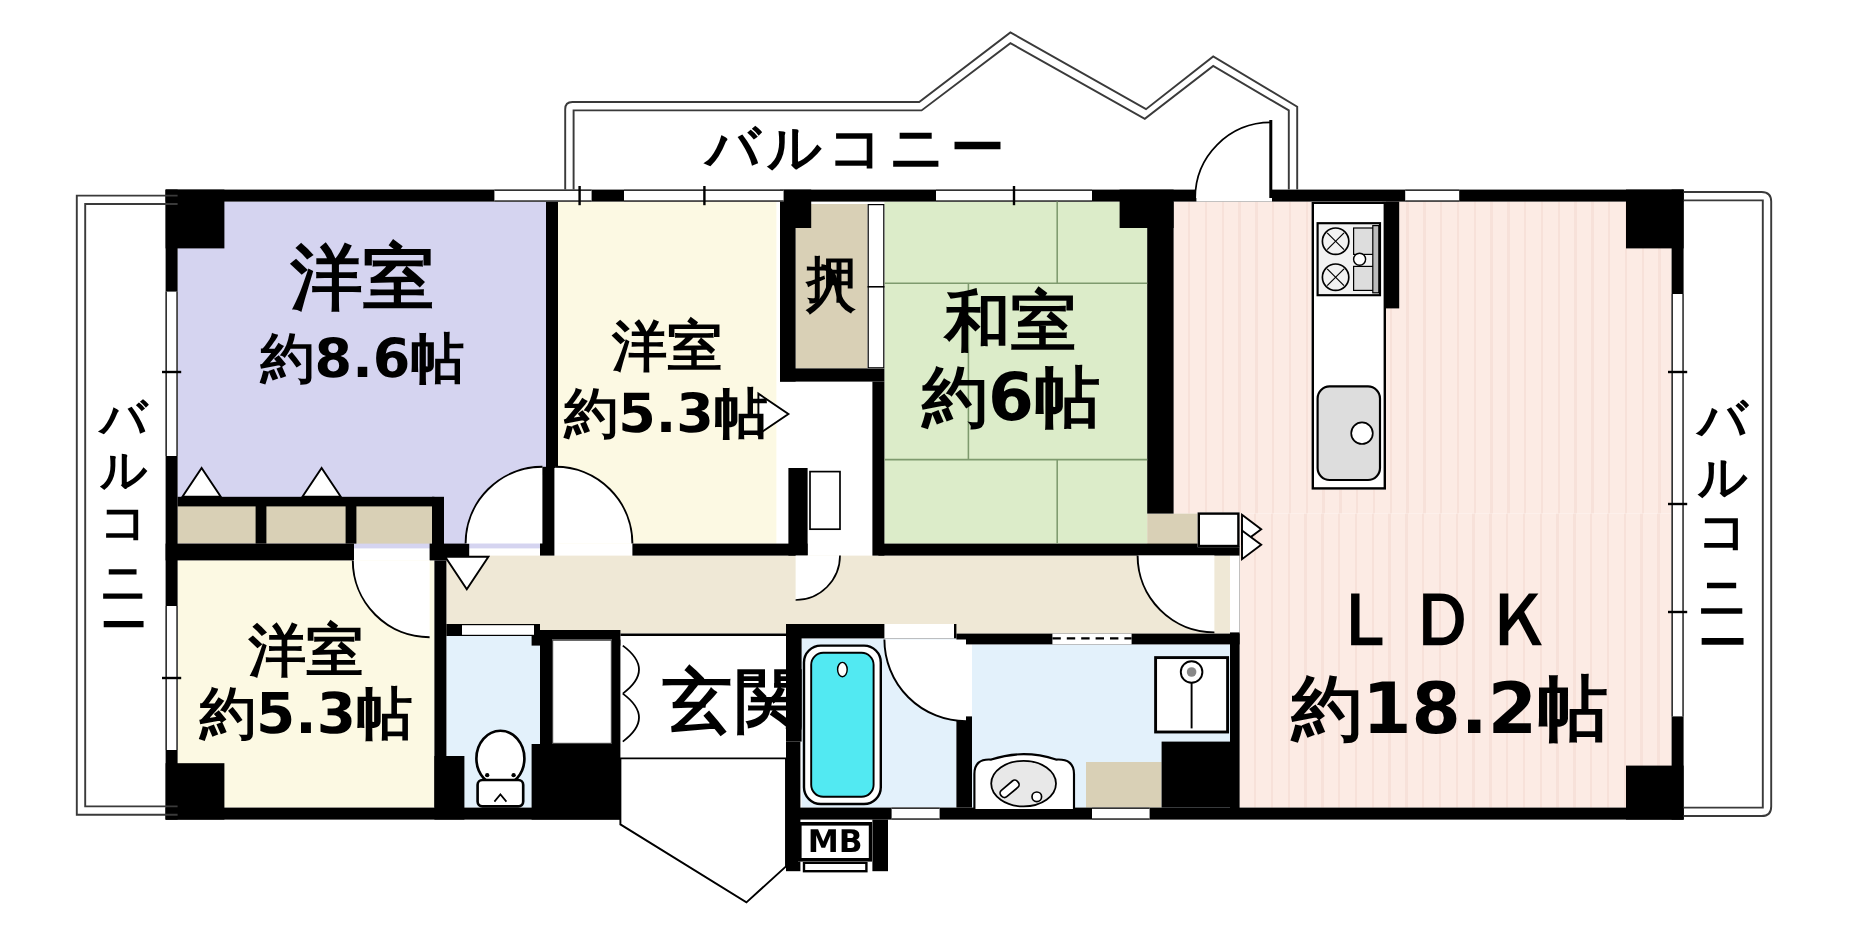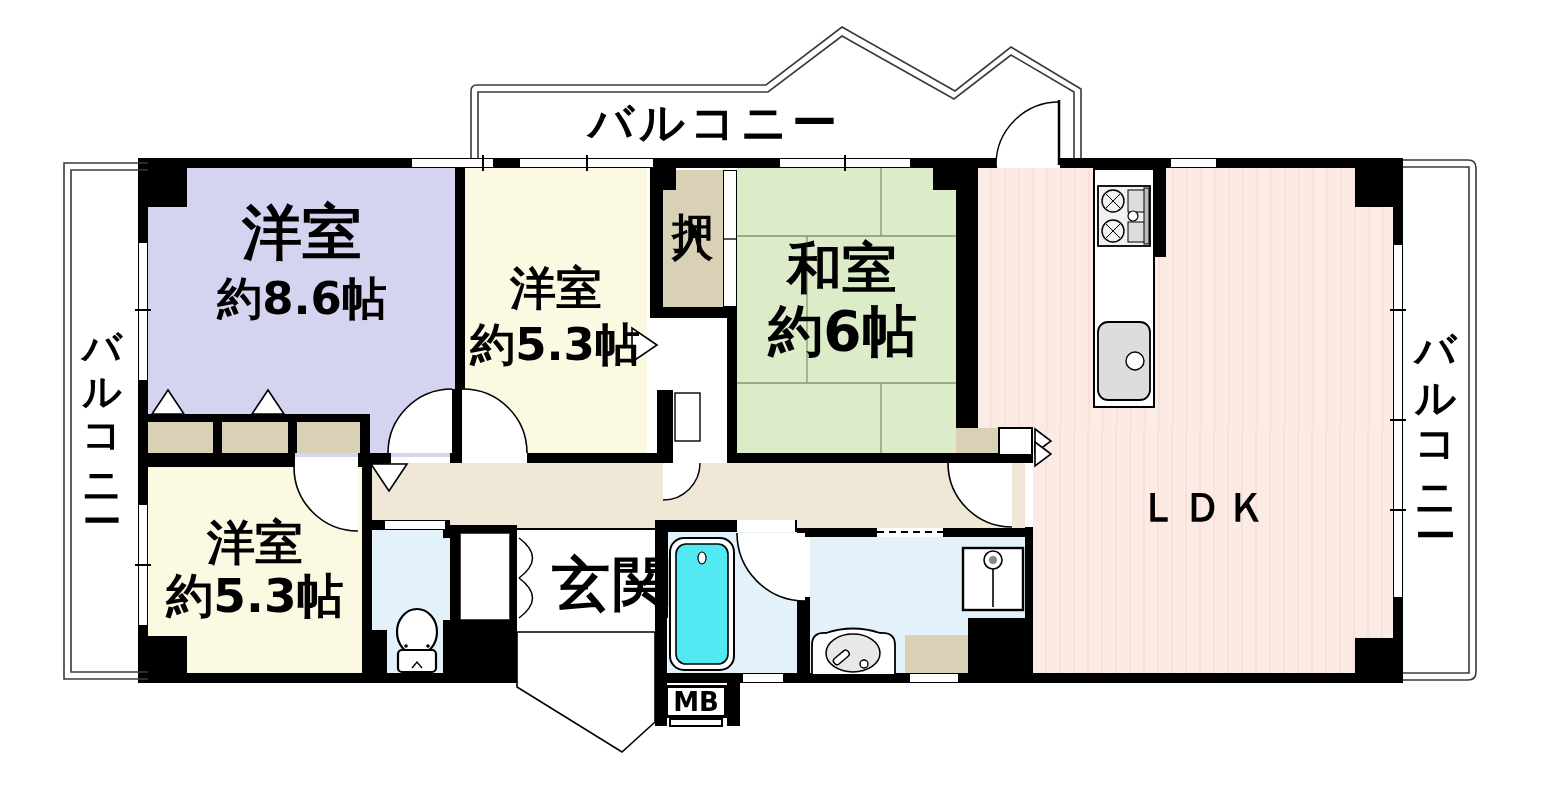--- a/index.html
+++ b/index.html
@@ -255,21 +255,22 @@
   <div class="lbl z5" style="left:152px;top:276px;width:300px;font-size:45px;">約8.6帖</div>
 
   <div class="lbl z5" style="left:465px;top:265px;width:182px;font-size:46px;">洋室</div>
   <div class="lbl z5" style="left:455px;top:322px;width:200px;font-size:45px;">約5.3帖</div>
 
   <div class="lbl-v z5" style="left:672px;top:180px;font-size:41px;letter-spacing:6px;">押入</div>
 
   <div class="lbl z5" style="left:737px;top:241px;width:210px;font-size:55px;">和室</div>
   <div class="lbl z5" style="left:730px;top:304px;width:225px;font-size:55px;">約6帖</div>
 
-  <div class="lbl z5" style="left:1055px;top:487px;width:300px;font-size:40px;letter-spacing:4px;">ＬＤＫ</div>
+  <div class="lbl z5" style="left:1055px;top:487px;width:300px;font-size:60px;letter-spacing:4px;">ＬＤＫ</div>
+  <div class="lbl z5" style="left:1048px;top:561px;width:320px;font-size:59px;">約18.2帖</div>
 
   <div class="lbl z5" style="left:155px;top:518px;width:200px;font-size:48px;">洋室</div>
   <div class="lbl z5" style="left:148px;top:572px;width:214px;font-size:47px;">約5.3帖</div>
 
   <div class="lbl z5" style="left:552px;top:555px;width:100px;font-size:58px;letter-spacing:3px;">玄関</div>
 
   <div class="lbl z5" style="left:565px;top:100px;width:300px;font-size:45px;letter-spacing:5px;">バルコニー</div>
   <div class="lbl-v z5" style="left:83px;top:303px;font-size:39px;letter-spacing:5px;">バルコニー</div>
   <div class="lbl-v z5" style="left:1415px;top:303px;font-size:41px;letter-spacing:6px;">バルコニー</div>
 

